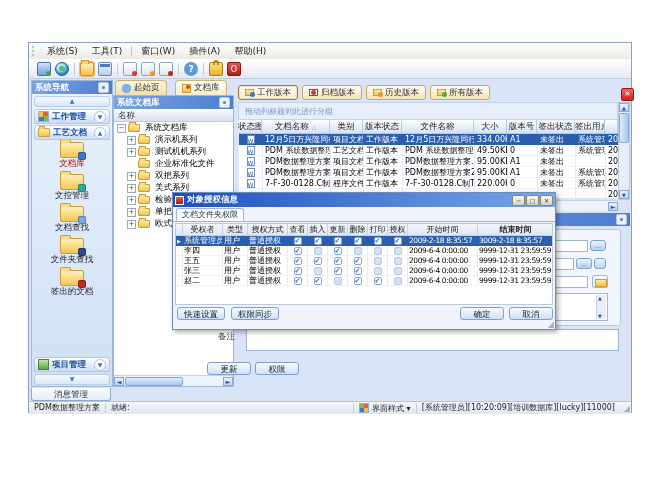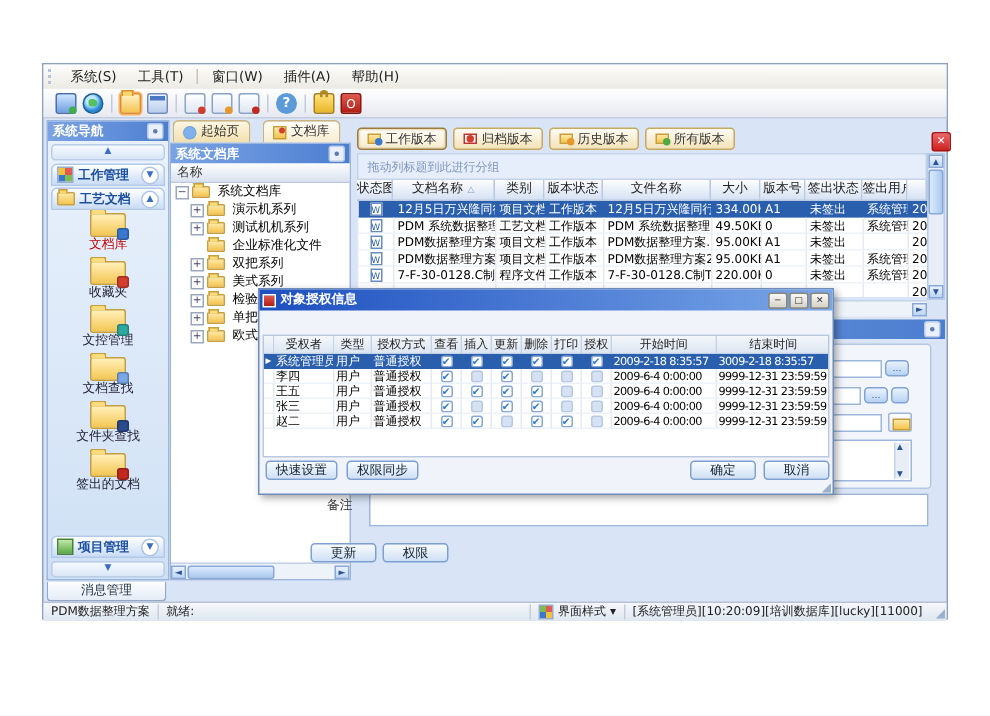--- a/index.html
+++ b/index.html
@@ -209,26 +209,20 @@
       </div>
       <div class="navitems" id="nav-items">
           <div class="navitem active">
             <div class="bigfolder">
               <div class="badge" style="background: rgb(58, 120, 208);"></div>
             </div>
             <div class="navlabel">文档库</div>
           </div>
           <div class="navitem">
             <div class="bigfolder">
-              <div class="badge" style="background: rgb(211, 61, 46);"></div>
-            </div>
-            <div class="navlabel">收藏夹</div>
-          </div>
-          <div class="navitem">
-            <div class="bigfolder">
               <div class="badge" style="background: rgb(47, 168, 160);"></div>
             </div>
             <div class="navlabel">文控管理</div>
           </div>
           <div class="navitem">
             <div class="bigfolder">
               <div class="badge" style="background: rgb(122, 167, 232);"></div>
             </div>
             <div class="navlabel">文档查找</div>
           </div>
@@ -482,34 +476,37 @@
   </div>
 
   <div class="dialog">
     <div class="dtitle">
       <span class="dticon"></span>
       <span class="dtext">对象授权信息</span>
       <span class="dwbtn">─</span>
       <span class="dwbtn">□</span>
       <span class="dwbtn">✕</span>
     </div>
+    <div class="dtabrow">
+      <span class="dtab">文档文件夹权限</span>
+    </div>
     <div class="dgrid">
       <div class="dghead" id="dlg-header">
           <div class="dghc" style="width: 7px;"></div>
           <div class="dghc" style="width: 40px;">受权者</div>
           <div class="dghc" style="width: 25px;">类型</div>
           <div class="dghc" style="width: 40px;">授权方式</div>
           <div class="dghc" style="width: 20px;">查看</div>
           <div class="dghc" style="width: 20px;">插入</div>
           <div class="dghc" style="width: 20px;">更新</div>
           <div class="dghc" style="width: 20px;">删除</div>
           <div class="dghc" style="width: 20px;">打印</div>
           <div class="dghc" style="width: 20px;">授权</div>
           <div class="dghc" style="width: 70px;">开始时间</div>
-          <div class="dghc" style="width: 76px;">结束时间</div>
+          <div class="dghc" style="width: 76px; font-weight: bold;">结束时间</div>
         </div>
       <div id="dlg-rows">
           <div class="dgrow sel">
             <div class="dgc ctr" style="width: 7px; font-size: 5px;">▶</div>
             <div class="dgc" style="width: 40px;">系统管理员</div>
             <div class="dgc" style="width: 25px;">用户</div>
             <div class="dgc" style="width: 40px;">普通授权</div>
             <div class="dgc ctr" style="width: 20px;">
               <div class="cb on">✔</div>
             </div>

